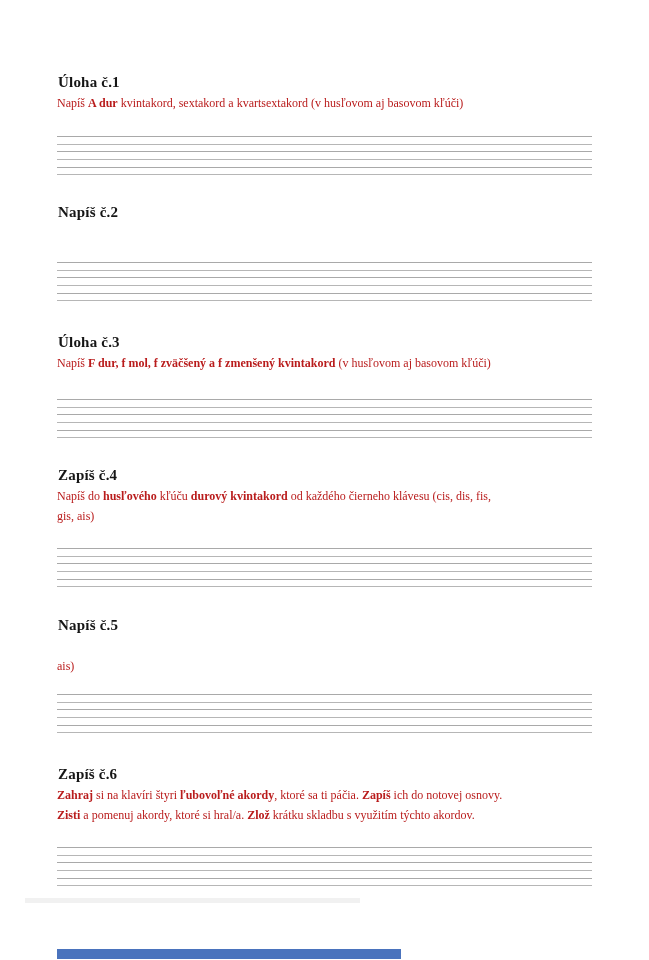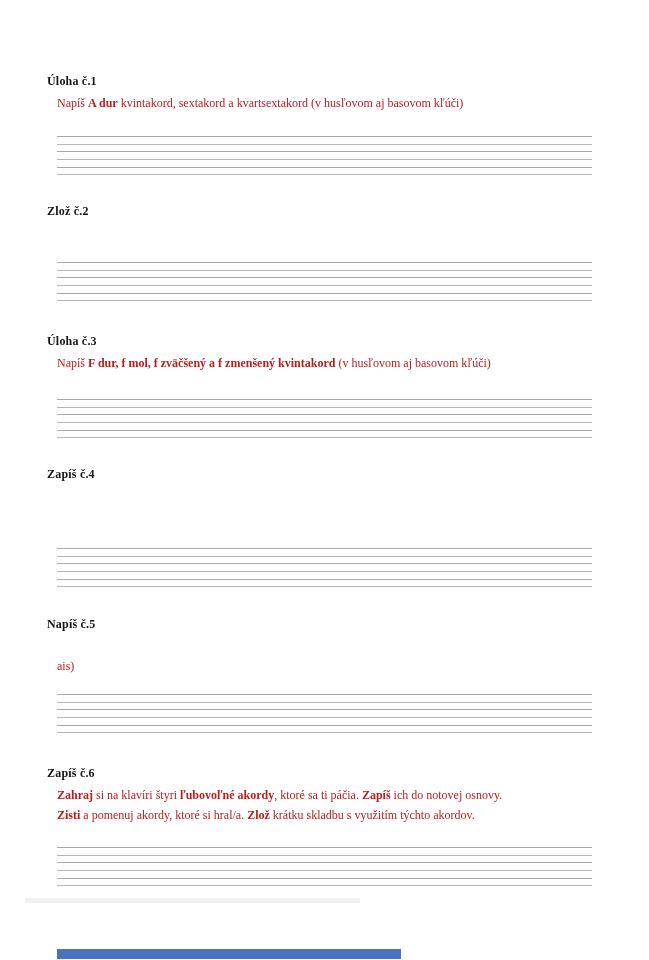--- a/index.html
+++ b/index.html
@@ -1,21 +1,21 @@
 <!DOCTYPE html>
 <html><head>
 <meta charset="utf-8">
 <style>
   html,body{margin:0;padding:0;background:#fff;}
   .page{
     position:relative;width:649px;height:960px;background:#ffffff;overflow:hidden;
     font-family:"Liberation Serif","DejaVu Serif",serif;color:#1d1d1d;
   }
   .task-title{
-    position:absolute;left:47px;margin:0;font-size:12px;font-weight:bold;
+    position:absolute;left:58px;margin:0;font-size:15px;font-weight:bold;
     letter-spacing:.2px;color:#161616;
   }
   .task-body{
     position:absolute;left:57px;width:546px;margin:0;font-size:12px;
     line-height:19.5px;color:#b91c1c;
   }
   .one{white-space:nowrap;}
   .b{font-weight:bold;}
   .staff{position:absolute;left:57px;width:535px;}
   .sl{height:1px;background:#a9a9a9;margin-bottom:6.7px;}
@@ -40,21 +40,21 @@
   <p class="task-body one t1-body"><span>Napíš </span><span class="b">A dur</span><span> kvintakord, sextakord a kvartsextakord (v husľovom aj basovom kľúči)</span></p>
   <div class="staff t1-staff">
     <div class="sl"></div>
       <div class="sl"></div>
       <div class="sl"></div>
       <div class="sl"></div>
       <div class="sl"></div>
       <div class="sl"></div>
   </div>
 
-  <h2 class="task-title t2-title">Zlož č.2</h2>
+  <h2 class="task-title t2-title">Napíš č.2</h2>
   <div class="staff t2-staff">
     <div class="sl"></div>
       <div class="sl"></div>
       <div class="sl"></div>
       <div class="sl"></div>
       <div class="sl"></div>
       <div class="sl"></div>
   </div>
 
   <h2 class="task-title t3-title">Úloha č.3</h2>
@@ -62,20 +62,21 @@
   <div class="staff t3-staff">
     <div class="sl"></div>
       <div class="sl"></div>
       <div class="sl"></div>
       <div class="sl"></div>
       <div class="sl"></div>
       <div class="sl"></div>
   </div>
 
   <h2 class="task-title t4-title">Zapíš č.4</h2>
+  <p class="task-body t4-body"><span class="one"><span>Napíš do </span><span class="b">husľového</span><span> kľúču </span><span class="b">durový kvintakord</span><span> od každého čierneho klávesu (cis, dis, fis,</span></span><br><span>gis, ais)</span></p>
   <div class="staff t4-staff">
     <div class="sl"></div>
       <div class="sl"></div>
       <div class="sl"></div>
       <div class="sl"></div>
       <div class="sl"></div>
       <div class="sl"></div>
   </div>
 
   <h2 class="task-title t5-title">Napíš č.5</h2>

